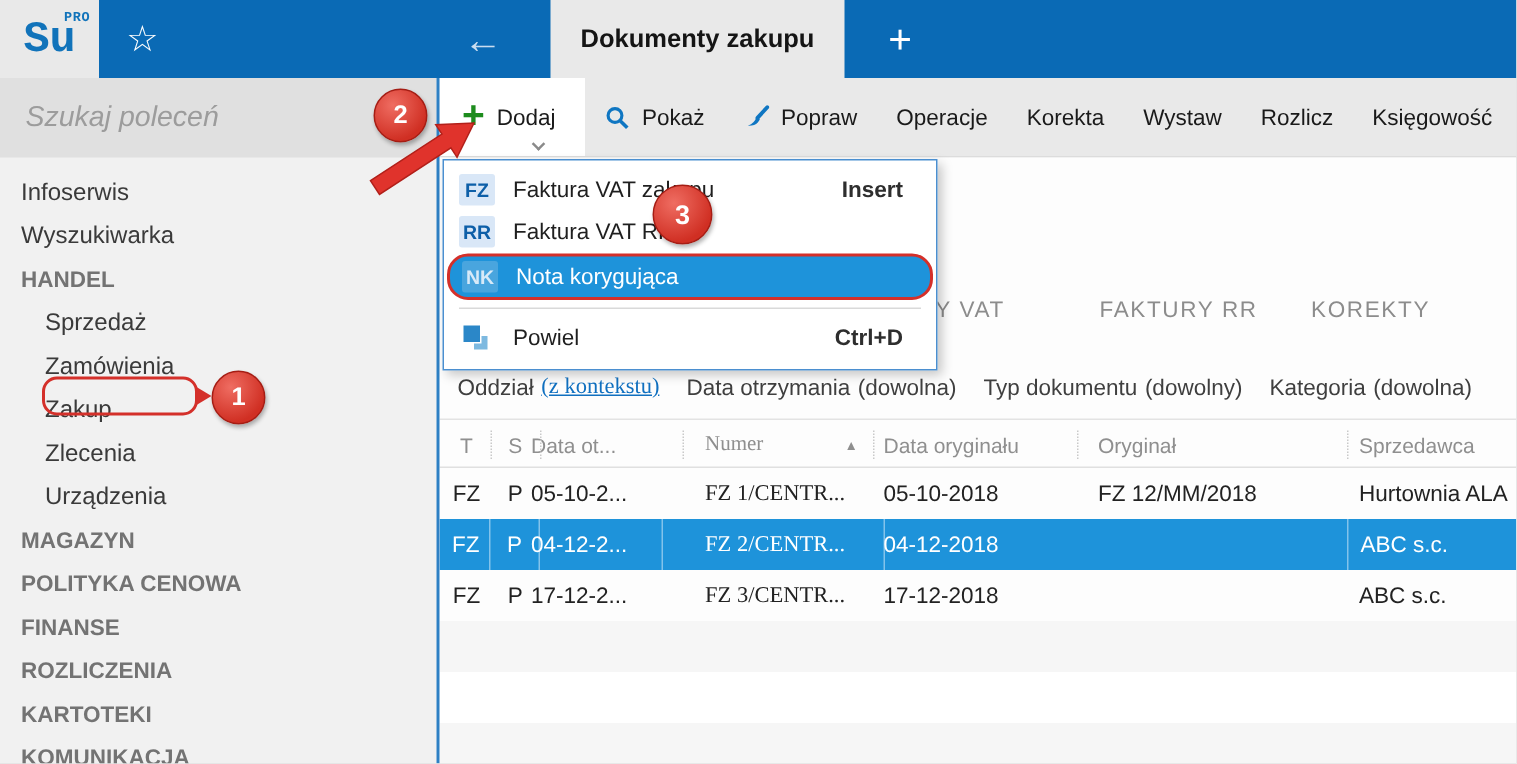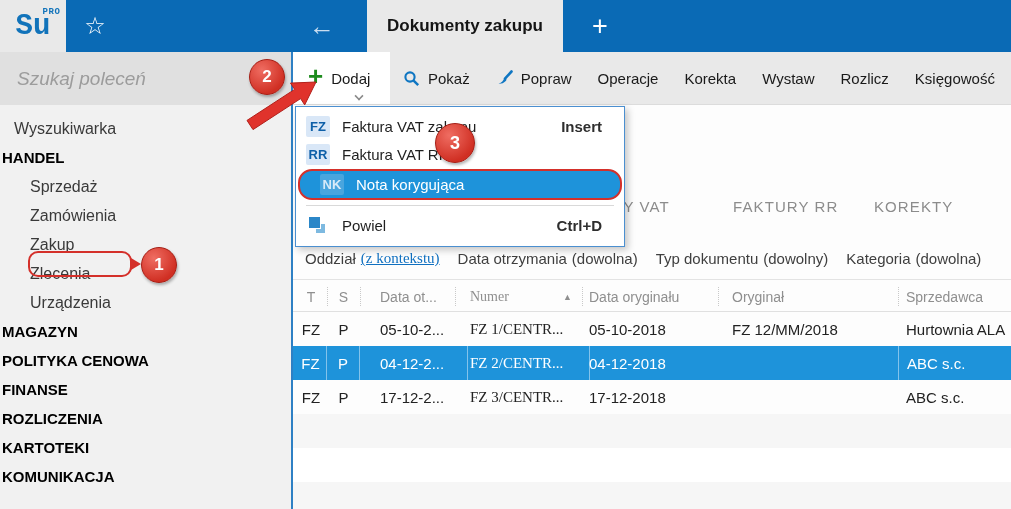--- a/index.html
+++ b/index.html
@@ -26,21 +26,21 @@
   
   .sidebar{position:absolute;left:0;top:52px;width:291px;height:457px;background:#f1f1f1;}
   .search-box{position:absolute;left:0;top:0;width:291px;height:53px;background:#e0e0e0;}
   .search-box input{width:100%;height:100%;background:transparent;border:0;outline:none;
     font-family:"Liberation Sans","DejaVu Sans",sans-serif;
     font-style:italic;font-size:19px;color:#9c9c9c;padding:0 16px 0 17px;}
   .search-box input::placeholder{color:#9c9c9c;opacity:1;}
   .nav{position:absolute;left:0;top:53px;right:0;bottom:0;padding-top:9px;}
   .nav div{height:29px;display:flex;align-items:center;font-size:16px;color:#3a3a3a;cursor:default;}
   .nav .item{padding-left:14px;}
-  .nav .section{padding-left:2px;color:#000000;font-weight:bold;font-size:15px;}
+  .nav .section{padding-left:14px;color:#737373;font-weight:bold;font-size:15px;}
   .nav .subitem{padding-left:30px;}
   .vline{position:absolute;left:291px;top:52px;width:2px;height:457px;background:#2e80c4;z-index:3;}
   
   .toolbar{position:absolute;left:293px;top:52px;width:718px;height:53px;background:#e9e9e9;
     display:flex;align-items:stretch;border-bottom:1px solid #dcdcdc;}
   .tbtn{display:flex;align-items:center;padding:0 13px;font-size:15px;color:#1a1a1a;position:relative;}
   .tbtn .lbl{margin-left:8px;}
   .tbtn.add{background:#ffffff;width:97px;padding-left:15px;}
   .plus-glyph{color:#1d8c1d;font-size:26px;font-weight:bold;line-height:20px;margin-top:-4px;}
   .chev{position:absolute;left:62px;top:40px;width:8px;height:8px;}
@@ -61,37 +61,37 @@
   .thead .hc{position:absolute;top:0;height:31px;display:flex;align-items:center;white-space:nowrap;overflow:hidden;}
   .hsep{position:absolute;top:6px;height:19px;width:0;border-left:1px dotted #c9c9c9;}
   .sortglyph{font-size:9px;color:#8f8f8f;position:absolute;left:270px;top:11px;}
   .trow{position:absolute;left:0;width:718px;height:34px;font-size:15px;color:#222;}
   .trow .tc{position:absolute;top:0;height:34px;display:flex;align-items:center;white-space:nowrap;overflow:hidden;}
   .r0{top:207px;} .r1{top:241px;} .r2{top:275px;}
   .trow.selected{background:#1e93da;color:#ffffff;}
   .trow.selected .tc.sep{border-right:1px solid rgba(255,255,255,.45);}
   .c0{left:2px;width:32px;justify-content:center;}
   .c1{left:34px;width:33px;justify-content:center;}
-  .c2{left:80px;width:95px;padding-left:7px;}
+  .c2{left:54px;width:95px;padding-left:7px;}
   .c3{left:170px;width:127px;padding-left:7px;font-family:Liberation Serif, serif;}
   .c4{left:289px;width:136px;padding-left:7px;}
   .c5{left:425px;width:180px;padding-left:14px;}
   .c6{left:605px;width:113px;padding-left:8px;}
   .stripe{position:absolute;left:0;width:718px;height:34px;}
   .s0{top:309px;background:#f6f6f6;} .s1{top:343px;background:#ffffff;} .s2{top:377px;height:27px;background:#f6f6f6;}
   
   .menu{position:absolute;left:295px;top:106px;width:330px;height:141px;background:#ffffff;
     border:1px solid #4b8fd0;box-shadow:3px 3px 7px rgba(0,0,0,.22);z-index:5;padding-top:5px;}
   .mitem{height:28px;display:flex;align-items:center;font-size:15px;color:#1f1f1f;}
   .badge{width:24px;height:21px;margin-left:10px;border-radius:2px;background:#d9e7f7;color:#0d5fa8;
     font-size:13px;font-weight:bold;display:flex;align-items:center;justify-content:center;flex:0 0 auto;}
   .mitem .mlabel{margin-left:12px;}
   .mitem .mshort{margin-left:auto;margin-right:22px;color:#2e2e2e;font-weight:bold;}
   .mitem.hl{height:31px;background:#1e93da;color:#ffffff;border:2px solid #d4302a;border-radius:14px;margin:1px 2px;}
-  .mitem.hl .badge{background:#49a5de;color:#d8eaf8;margin-left:20px;}
+  .mitem.hl .badge{background:#49a5de;color:#d8eaf8;margin-left:8px;}
   .msep{height:1px;background:#d9d9d9;margin:5px 10px 5px 10px;}
   .dupicon{position:relative;width:18px;height:18px;margin-left:12px;flex:0 0 auto;}
   .dupicon .sq-light{position:absolute;left:8px;top:8px;width:9px;height:9px;background:#7db9e0;}
   .dupicon .sq-dark{position:absolute;left:1px;top:1px;width:11px;height:11px;background:#2b87c8;box-shadow:1px 1px 0 #fff;}
   
   .ann{position:absolute;z-index:10;pointer-events:none;}
   .circle{width:36px;height:36px;border-radius:50%;
     background:radial-gradient(circle at 35% 30%, #ef6d62, #d02f23 72%);
     border:1px solid #a51d14;box-shadow:1px 2px 3px rgba(0,0,0,.3);
     display:flex;align-items:center;justify-content:center;color:#fff;font-weight:bold;font-size:17px;}
@@ -116,20 +116,21 @@
     <div class="back-btn">←</div>
     <div class="tab-active">Dokumenty zakupu</div>
     <div class="tab-new">+</div>
   </div>
 
   <div class="sidebar">
     <div class="search-box">
       <input type="text" placeholder="Szukaj poleceń" style="">
     </div>
     <div class="nav">
+      <div class="item">Infoserwis</div>
       <div class="item">Wyszukiwarka</div>
       <div class="section">HANDEL</div>
       <div class="subitem">Sprzedaż</div>
       <div class="subitem">Zamówienia</div>
       <div class="subitem">Zakup</div>
       <div class="subitem">Zlecenia</div>
       <div class="subitem">Urządzenia</div>
       <div class="section">MAGAZYN</div>
       <div class="section">POLITYKA CENOWA</div>
       <div class="section">FINANSE</div>

